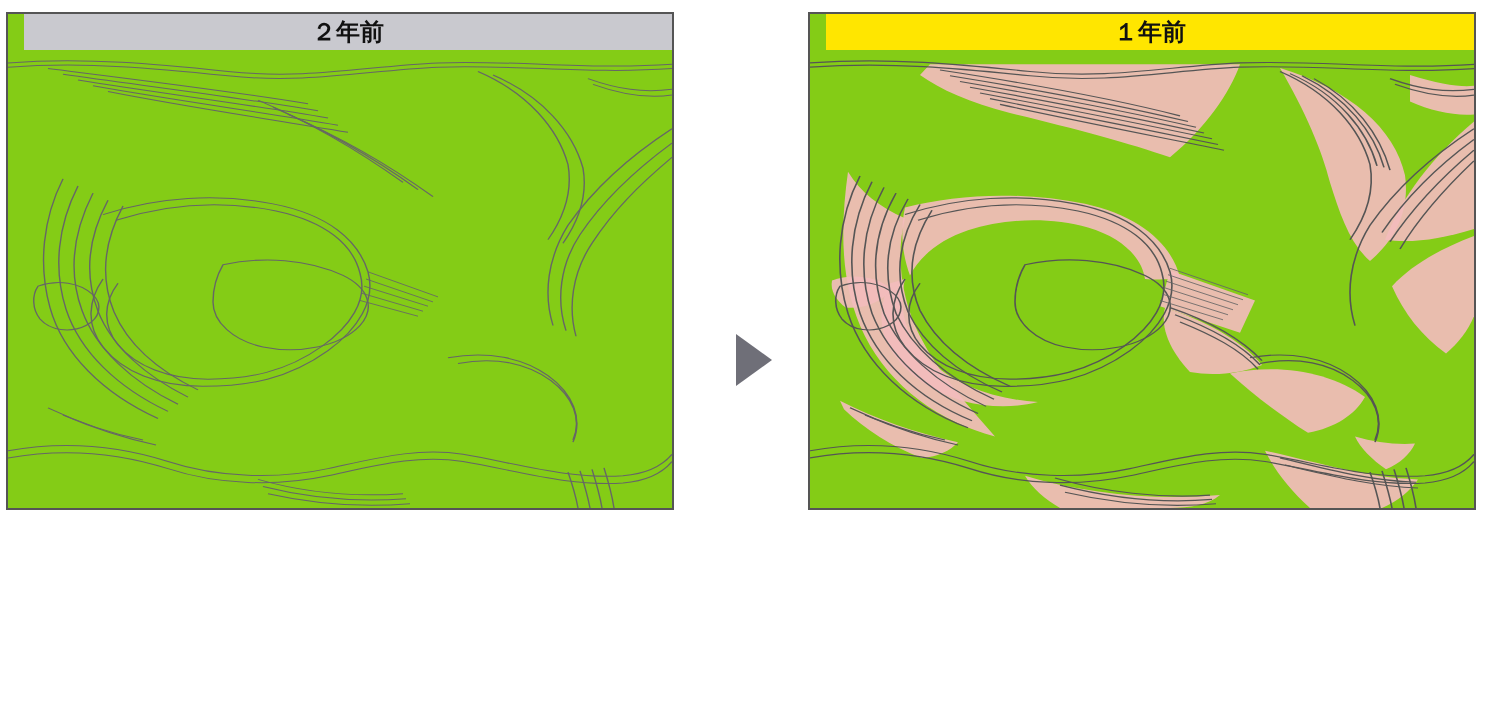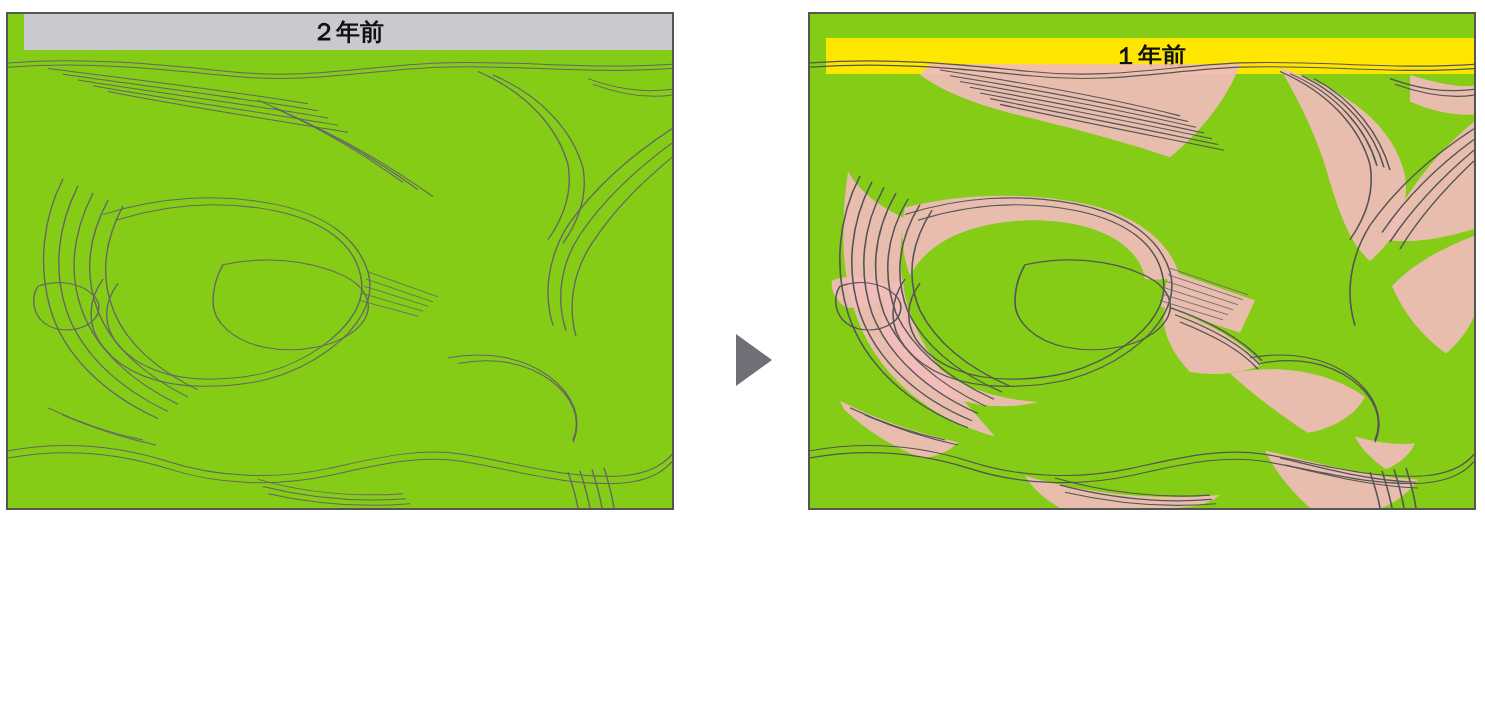--- a/index.html
+++ b/index.html
@@ -2,21 +2,21 @@
 <html><head>
 <meta charset="utf-8">
 <style>
   html,body{margin:0;padding:0;background:#fff;font-family:"Hiragino Kaku Gothic Pro","Yu Gothic",Meiryo,sans-serif;}
   .stage{position:relative;width:1485px;height:702px;}
   .panel{position:absolute;top:12px;width:668px;height:498px;border:2px solid #555;background:#84cc16;box-sizing:border-box;overflow:hidden;padding-left:16px;}
   .panel.left{left:6px;}
   .panel.right{left:808px;}
   .panel-header{height:36px;line-height:36px;text-align:center;font-weight:700;font-size:24px;color:#111;}
   .panel.left .panel-header{background:#c9c9cf;}
-  .panel.right .panel-header{background:#ffe600;margin-top:24px;}
+  .panel.right .panel-header{background:#ffe600;}
   .map-wrap{position:absolute;left:0;right:0;top:36px;bottom:0;}
   .map-wrap svg{width:100%;height:100%;display:block;}
   .arrow{position:absolute;left:732px;top:330px;width:44px;height:60px;}
   .arrow svg{width:100%;height:100%;display:block;}
   .contour{fill:none;stroke:#666;stroke-width:1.4;}
   .contour2{fill:none;stroke:#555;stroke-width:1.6;}
   .hatch{fill:none;stroke:#666;stroke-width:1;}
   .zone{fill:#f2bcbc;fill-opacity:.92;stroke:none;}
 </style>
 </head>

